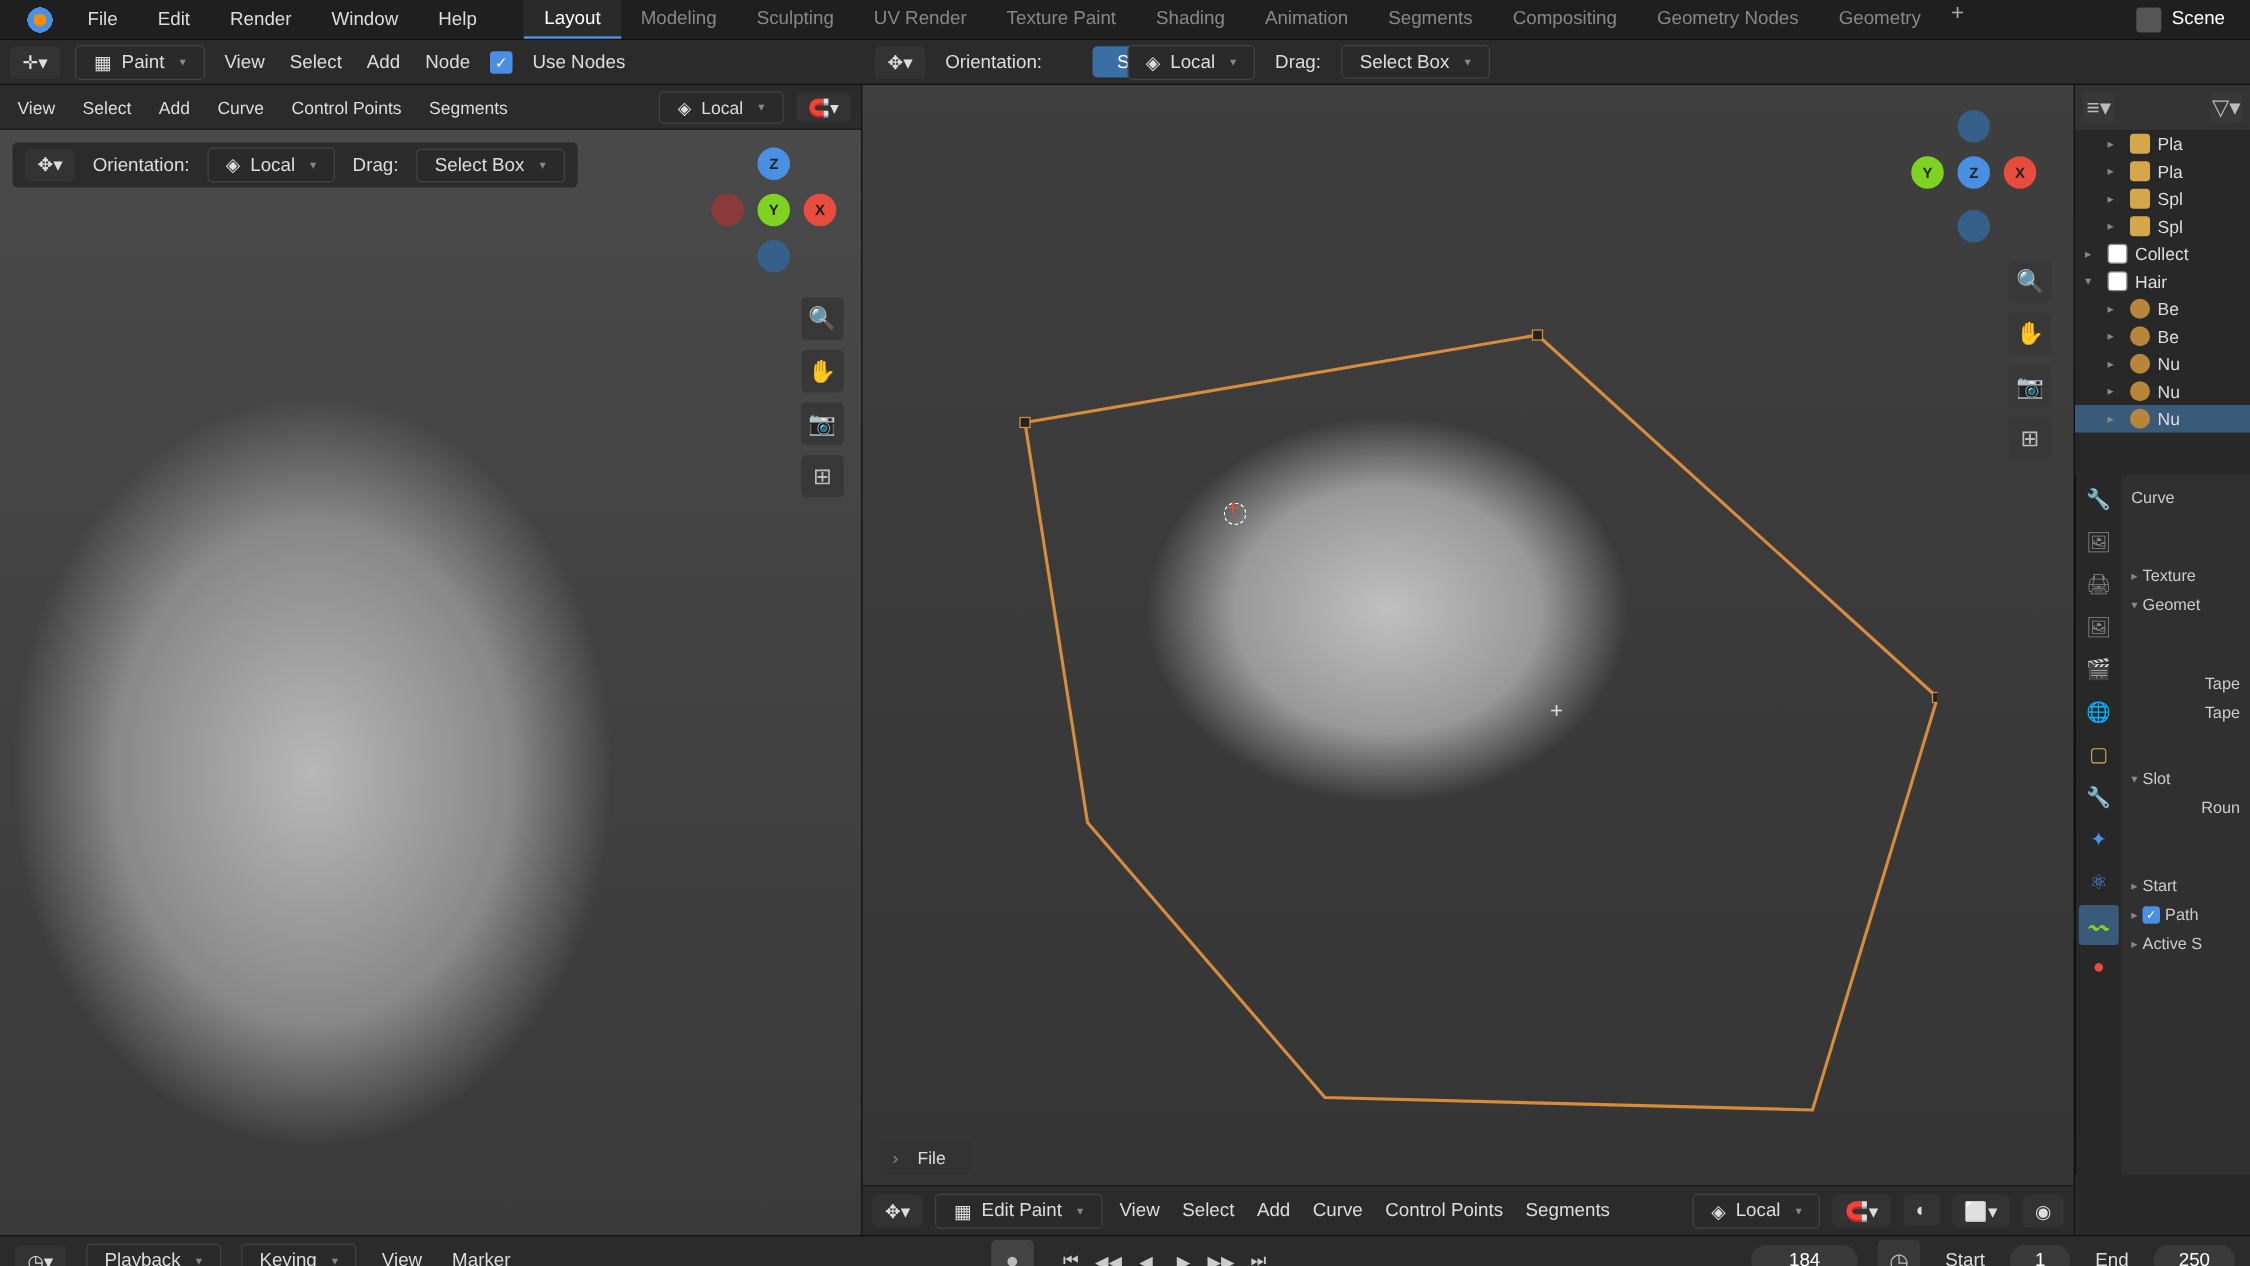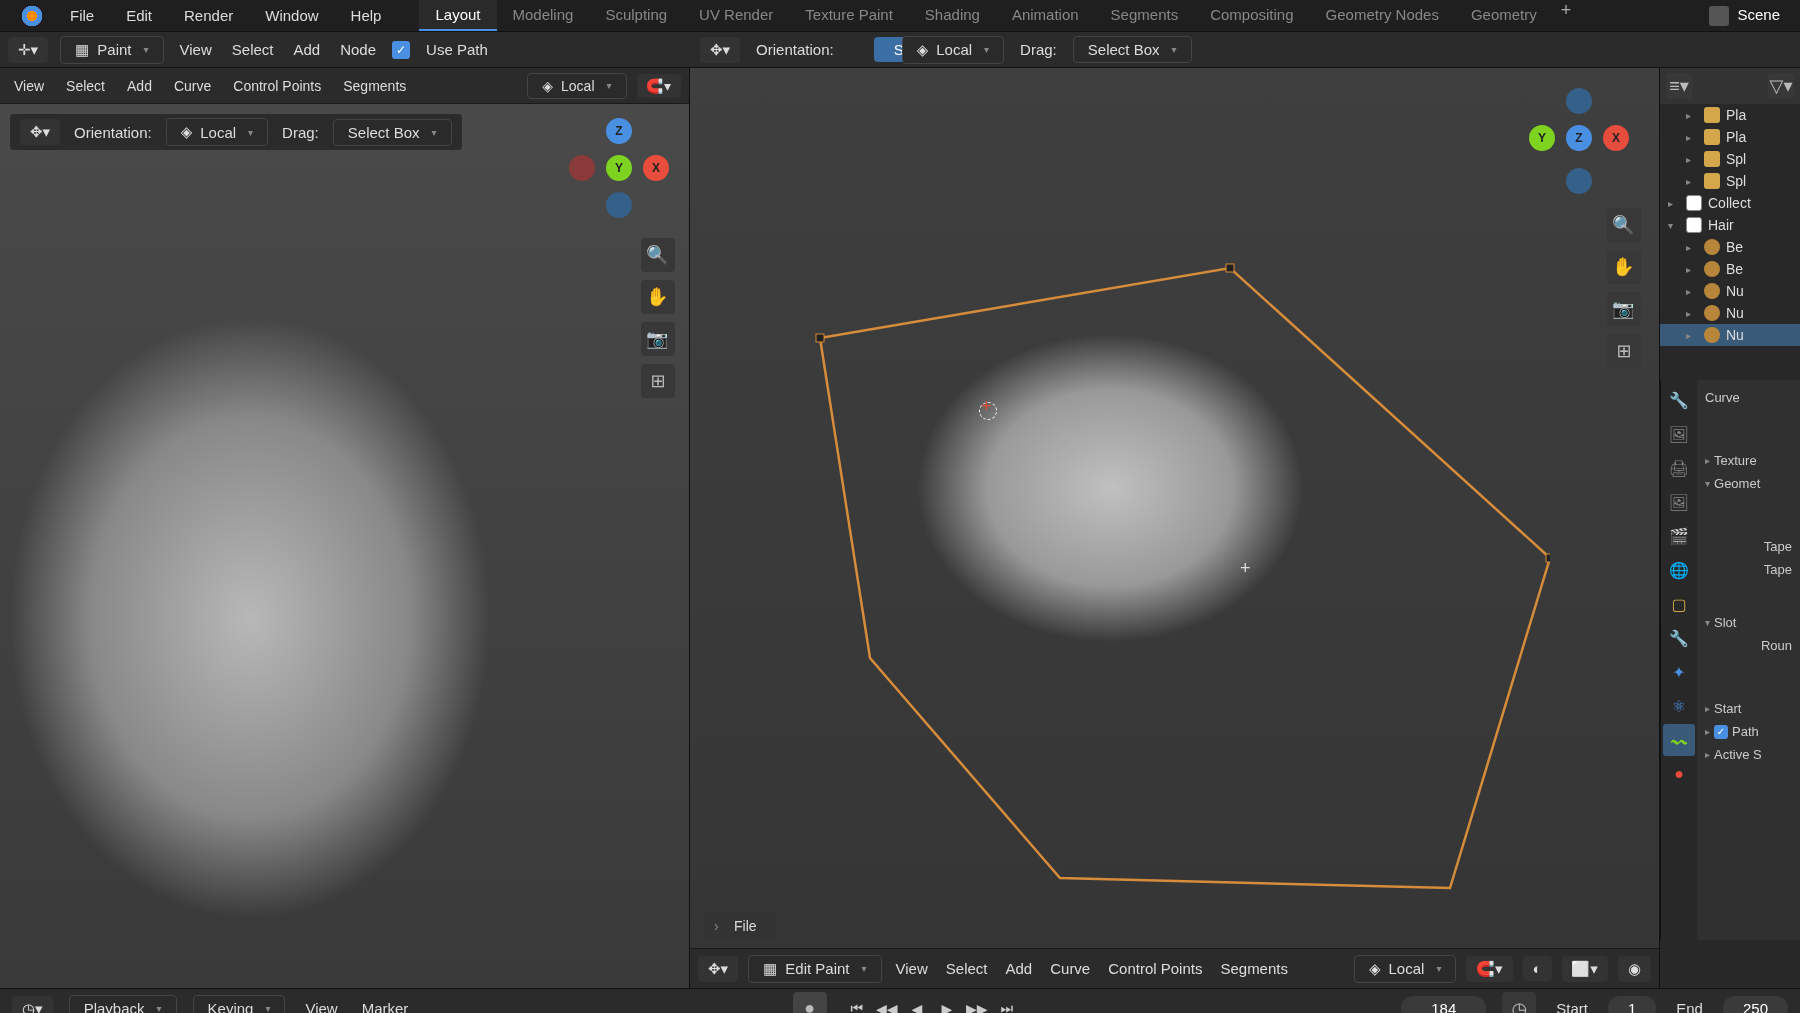--- a/index.html
+++ b/index.html
@@ -105,21 +105,21 @@
   <div class="tool-btn">✛▾</div>
   <div class="dropdown">
     <span>▦</span>
     <span>Paint</span>
   </div>
   <span class="mitem label">View</span>
   <span class="mitem label">Select</span>
   <span class="mitem label">Add</span>
   <span class="mitem label">Node</span>
   <div class="checkbox">✓</div>
-  <span class="label">Use Path</span>
+  <span class="label">Use Nodes</span>
   <div class="divider"></div>
   <div class="slot-field">Slot 1</div>
   <div style="position:absolute;left:700px;display:flex;align-items:center;gap:12px">
     <div class="tool-btn">✥▾</div>
     <span class="label">Orientation:</span>
     <div style="width:40px"></div>
     <div class="dropdown">
       <span>◈</span>
       <span>Local</span>
     </div>

